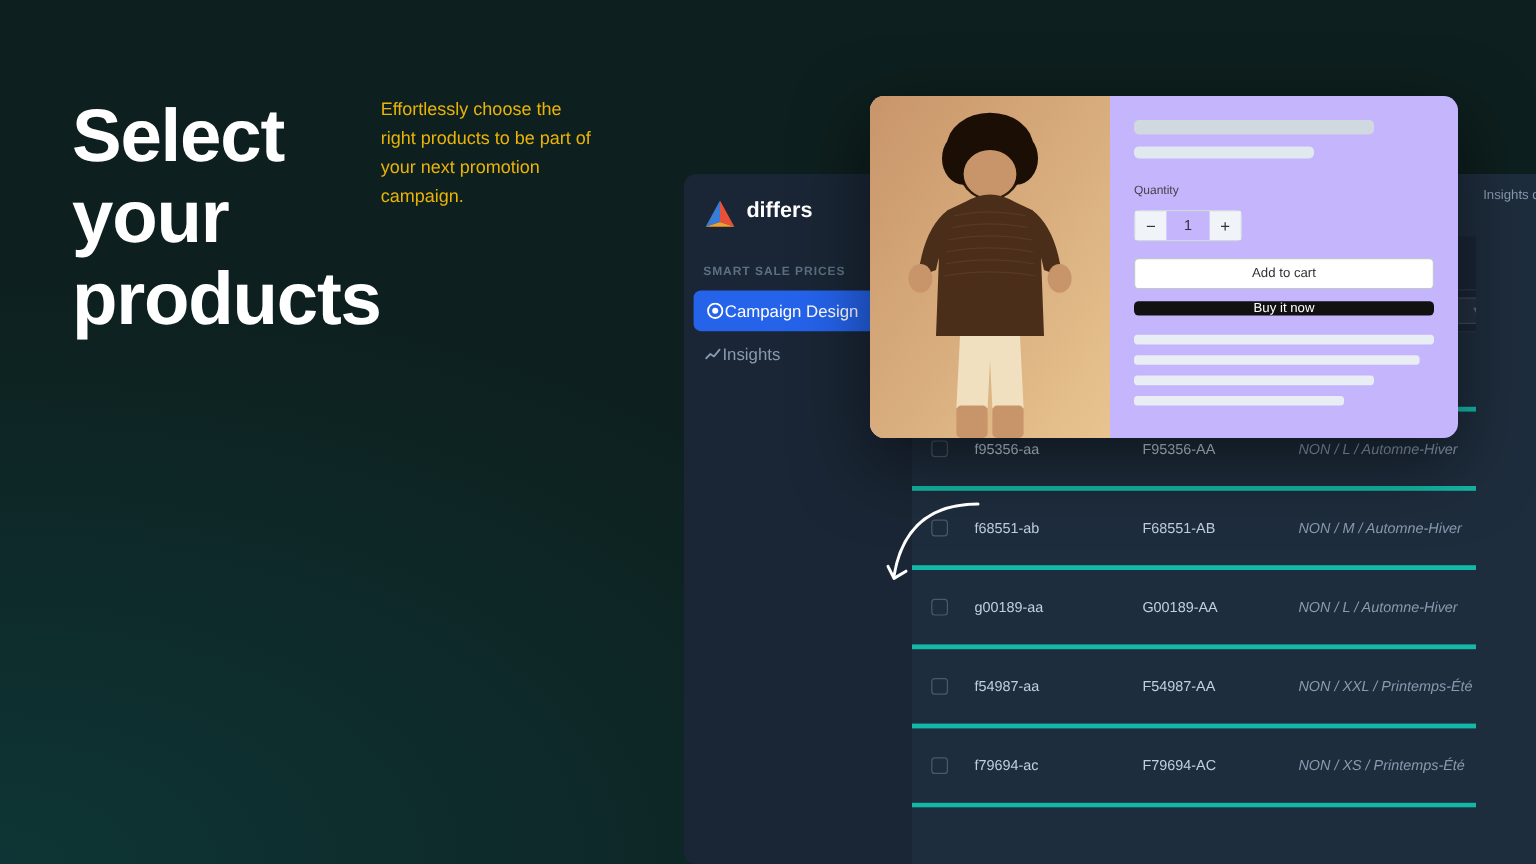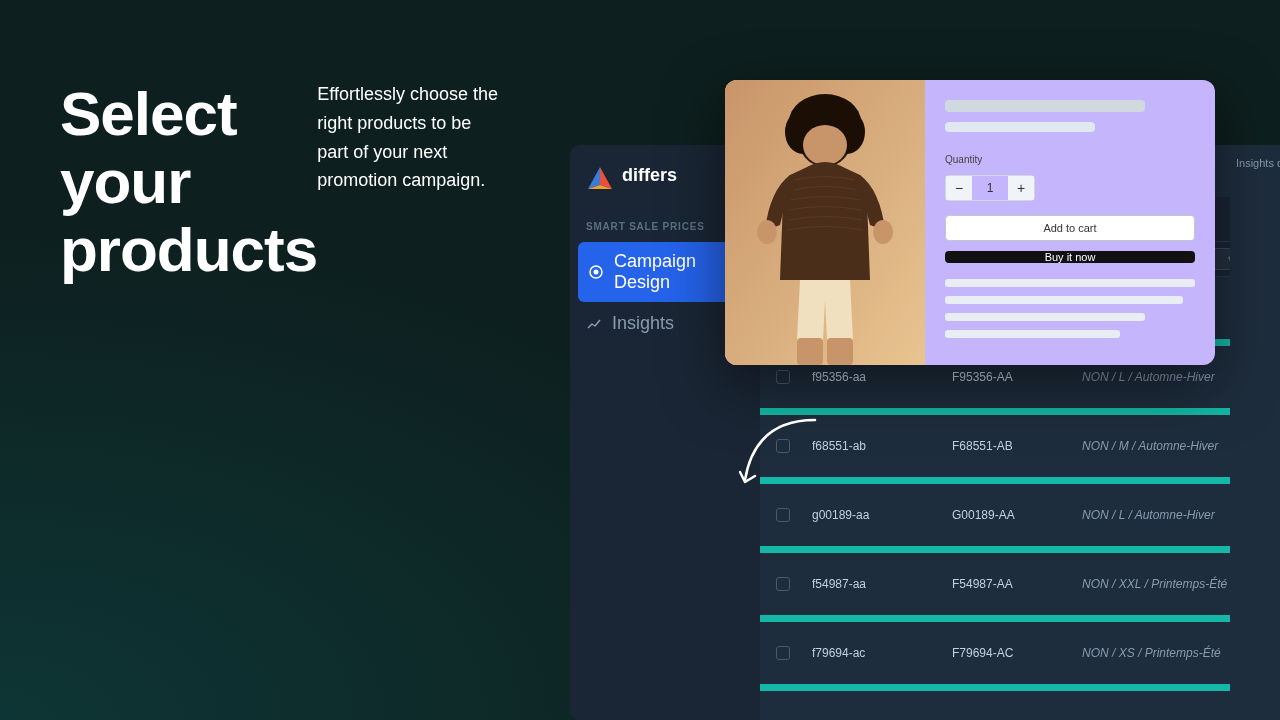--- a/index.html
+++ b/index.html
@@ -34,22 +34,22 @@
     .hero-title {
       color: #ffffff;
       font-size: 62px;
       font-weight: 700;
       line-height: 1.1;
       margin-bottom: 32px;
       letter-spacing: -1px;
     }
 
     .hero-subtitle {
-      color: #ffffff;
-      font-size: 18px;
+      color: #eab308;
+      font-size: 15px;
       line-height: 1.6;
       max-width: 420px;
     }
 
     
     .app-container {
       position: absolute;
       left: 570px;
       top: 145px;
       width: 710px;
@@ -93,25 +93,24 @@
       font-size: 10px;
       font-weight: 600;
       letter-spacing: 0.8px;
       text-transform: uppercase;
       padding: 8px 16px 8px 16px;
     }
 
     .sidebar-item {
       display: flex;
       align-items: center;
-      gap: 10px;
       padding: 9px 16px;
       cursor: pointer;
       color: #8a9ab0;
-      font-size: 18px;
+      font-size: 14px;
     }
 
     .sidebar-item.active {
       background: #2563eb;
       color: #ffffff;
       border-radius: 6px;
       margin: 2px 8px;
       padding: 9px 10px;
     }
 
@@ -213,21 +212,21 @@
 
     .filter-icon {
       color: #5a7080;
       font-size: 9px;
     }
 
     .table-row {
       display: grid;
       grid-template-columns: 36px 140px 130px 170px 1fr;
       padding: 0 8px;
-      border-bottom: 7px solid #14b8a6;
+      border-bottom: 4px solid #14b8a6;
       align-items: center;
     }
 
     .td {
       color: #c0d0e0;
       font-size: 12px;
       padding: 10px 8px;
     }
 
     .td-muted {

